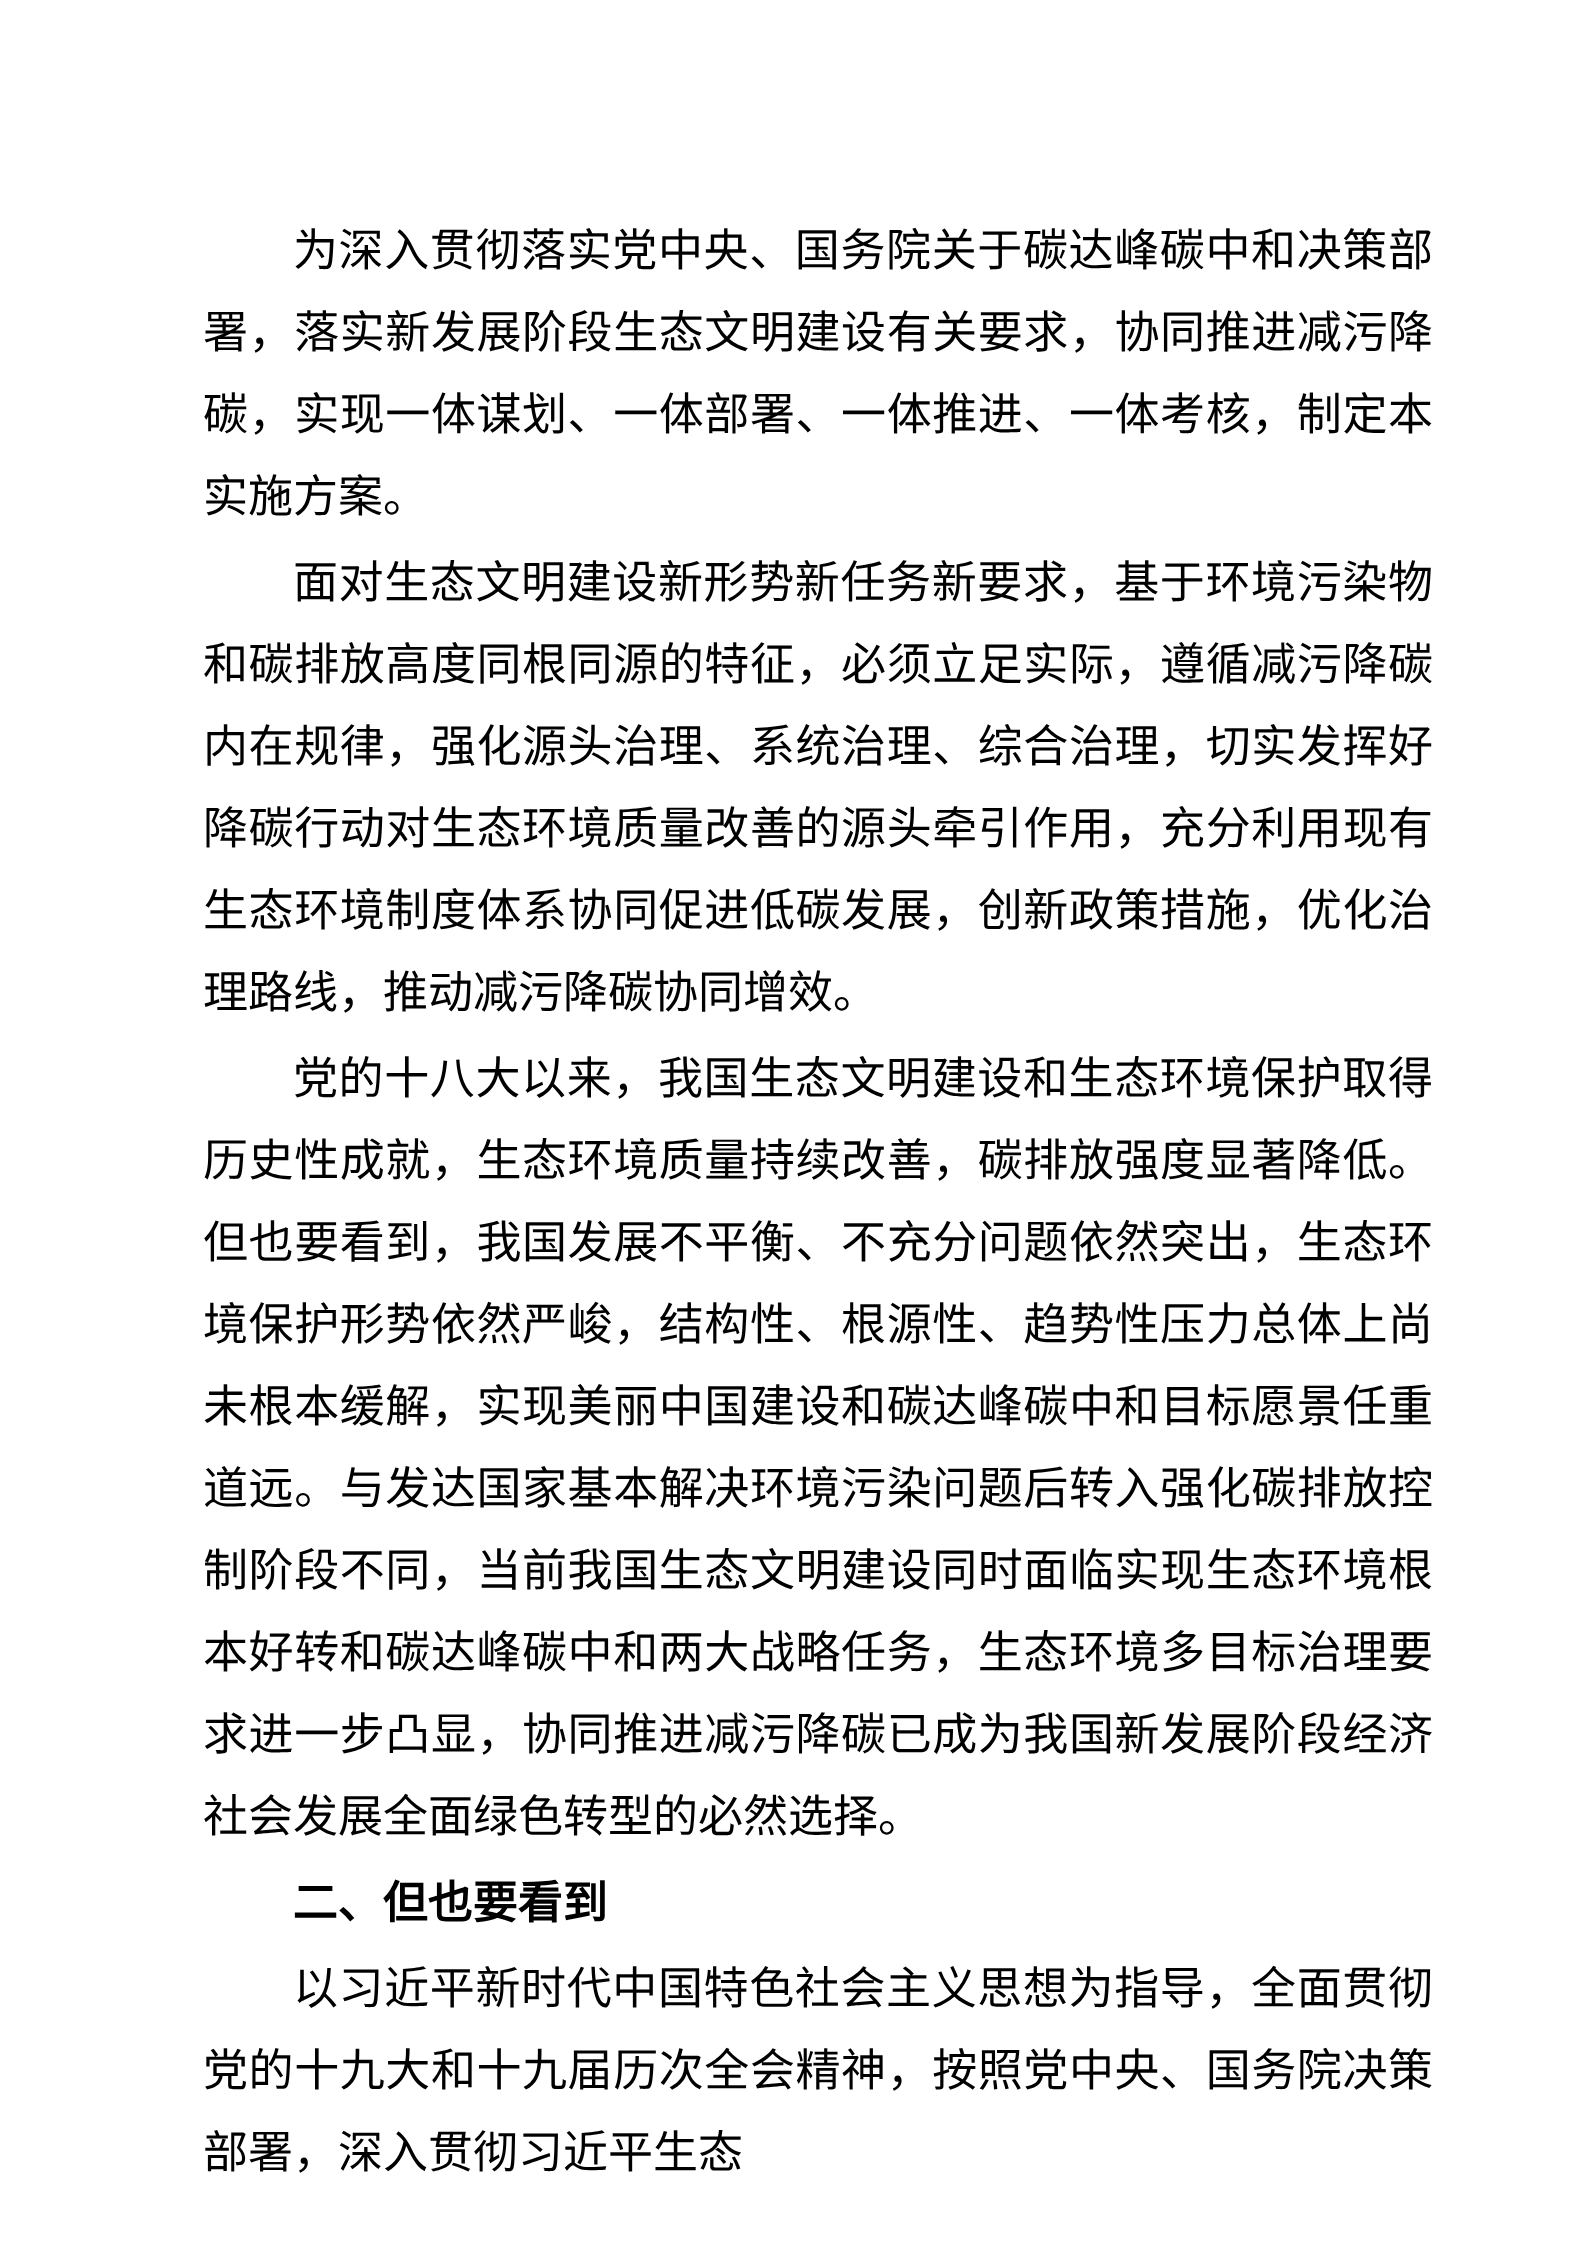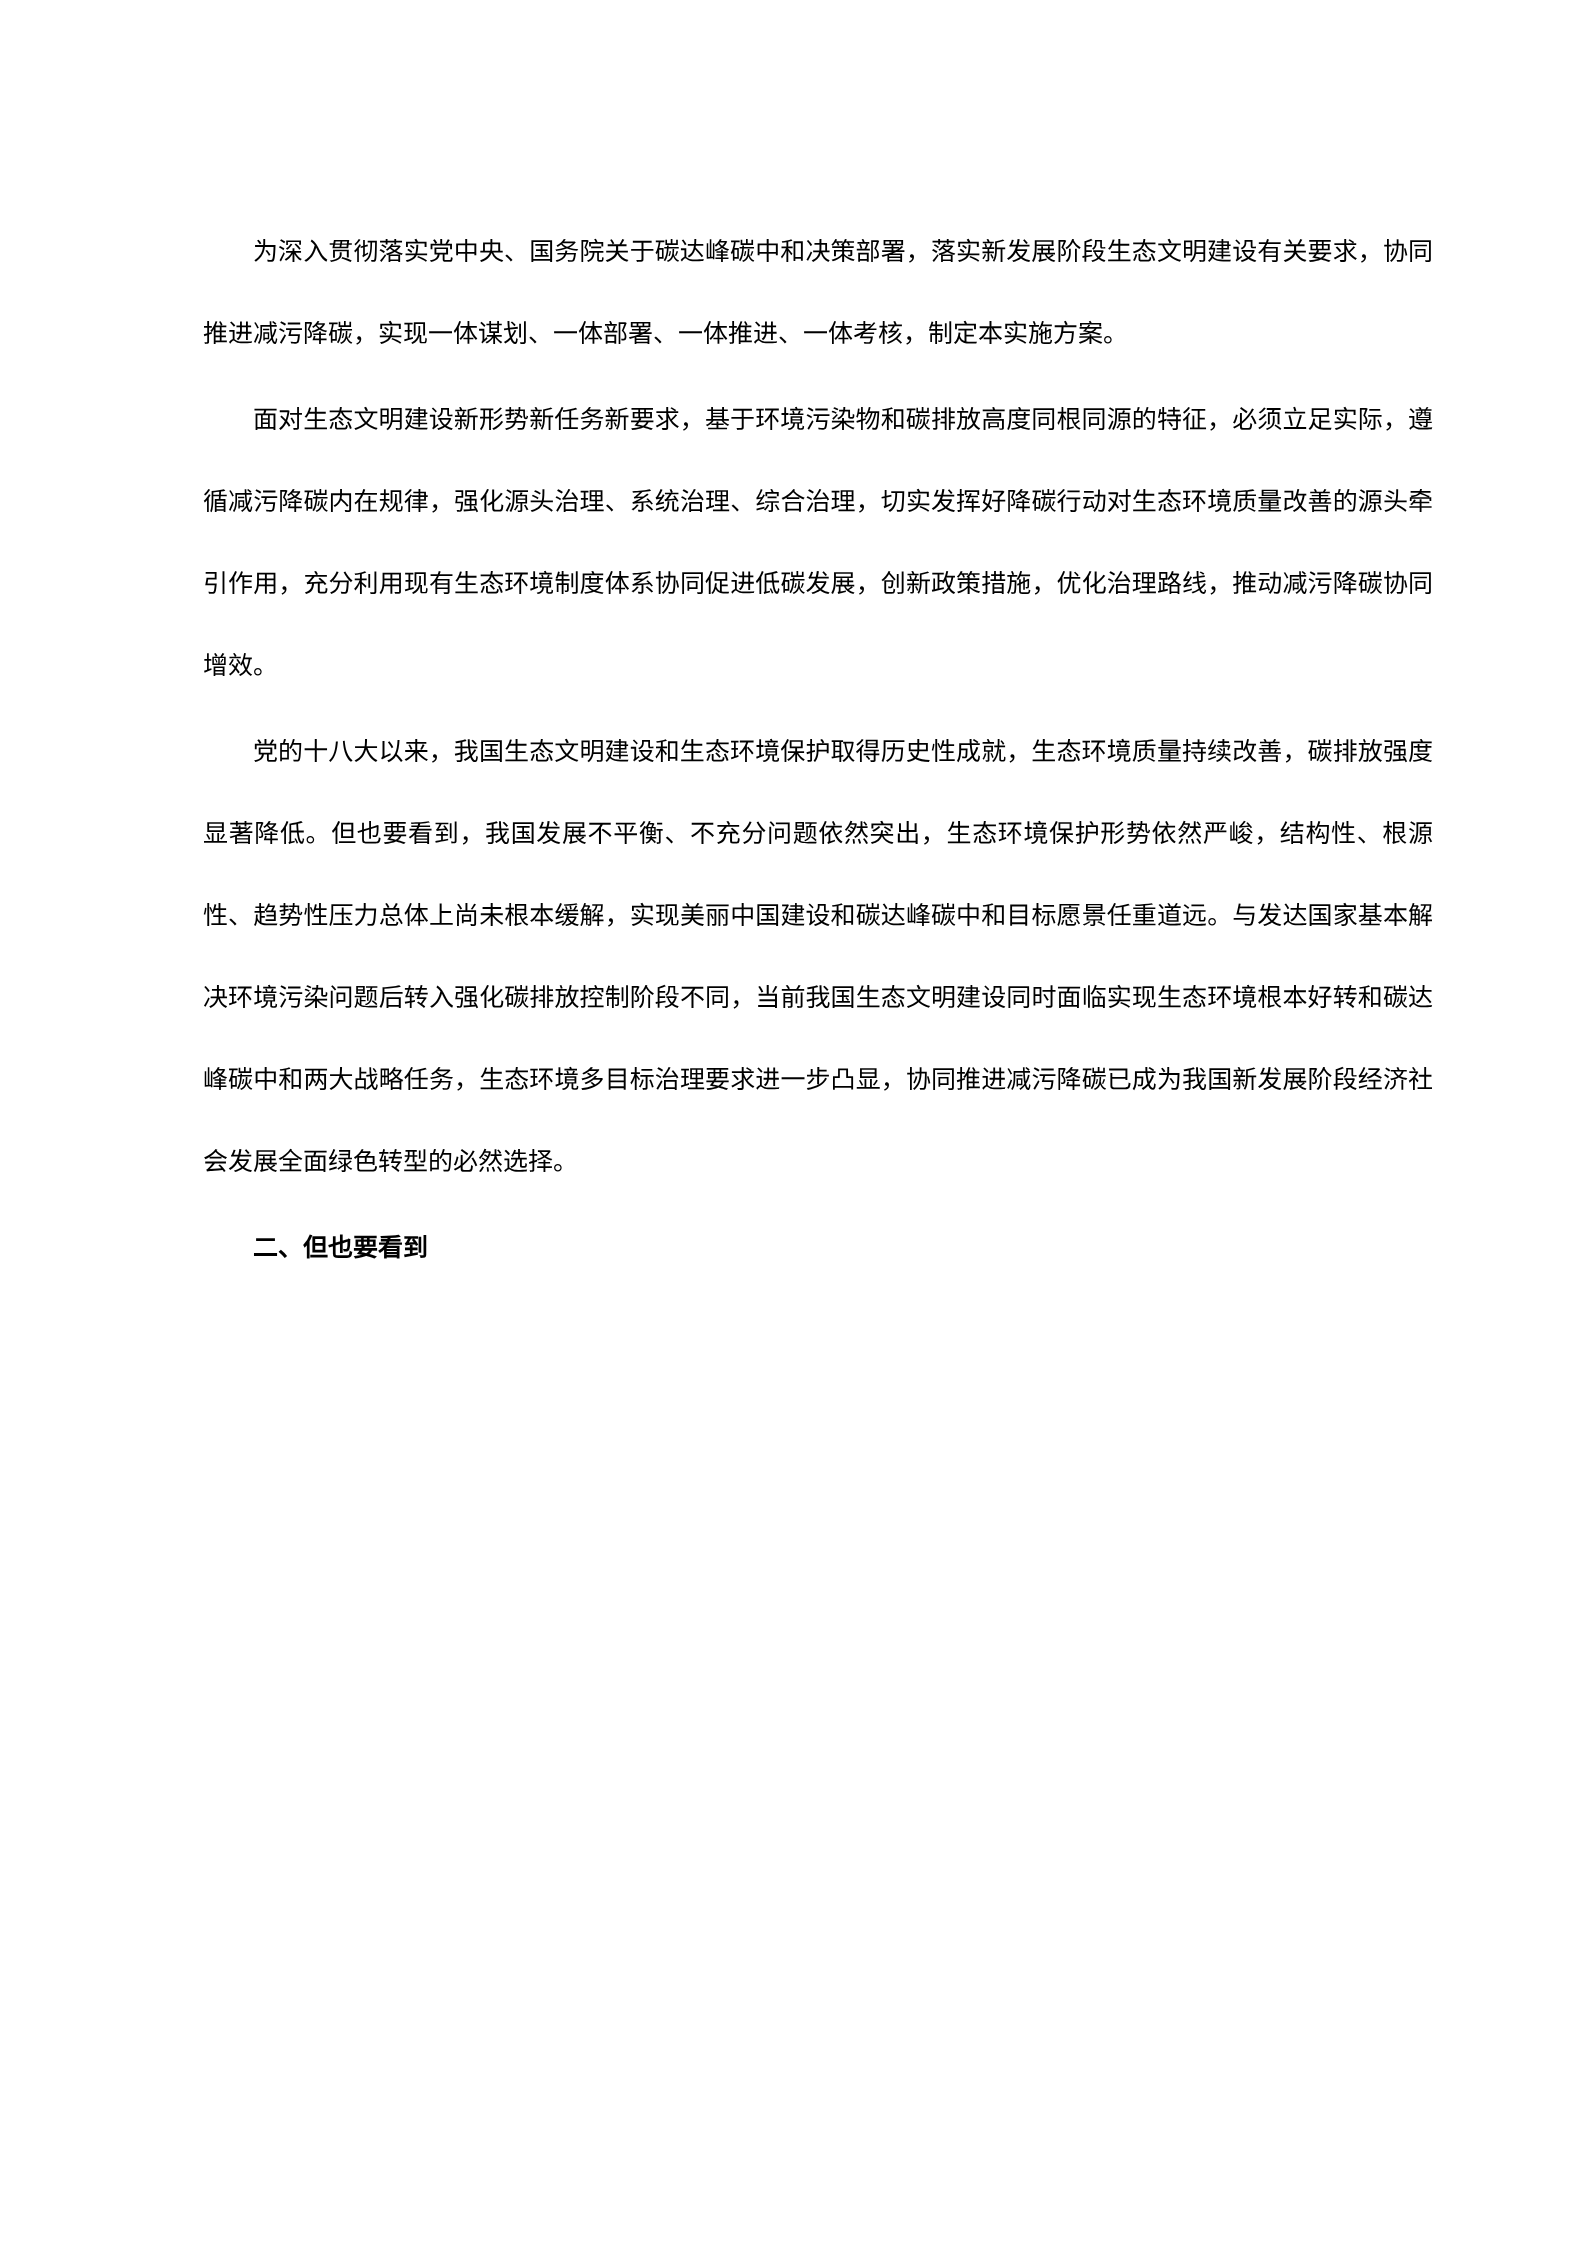--- a/index.html
+++ b/index.html
@@ -13,21 +13,21 @@
     height: 2245px;
     background: #ffffff;
     box-sizing: border-box;
     padding: 210px 154px 0 203px;
     overflow: hidden;
     font-family: "Liberation Sans", "DejaVu Sans", sans-serif;
     color: #000000;
   }
   .doc p {
     margin: 0 0 4px 0;
-    font-size: 25px;
+    font-size: 45px;
     line-height: 82px;
     text-indent: 2em;
     text-align: justify;
     text-justify: inter-ideograph;
     word-break: break-all;
     color: #000000;
   }
   .doc p.heading-1,
   .doc p.heading-2 {
     font-weight: 700;
@@ -36,14 +36,15 @@
 </style>
 </head>
 <body>
 
 <div class="page">
   <div class="doc">
     <p class="body-para">为深入贯彻落实党中央、国务院关于碳达峰碳中和决策部署，落实新发展阶段生态文明建设有关要求，协同推进减污降碳，实现一体谋划、一体部署、一体推进、一体考核，制定本实施方案。</p>
     <p class="body-para">面对生态文明建设新形势新任务新要求，基于环境污染物和碳排放高度同根同源的特征，必须立足实际，遵循减污降碳内在规律，强化源头治理、系统治理、综合治理，切实发挥好降碳行动对生态环境质量改善的源头牵引作用，充分利用现有生态环境制度体系协同促进低碳发展，创新政策措施，优化治理路线，推动减污降碳协同增效。</p>
     <p class="body-para">党的十八大以来，我国生态文明建设和生态环境保护取得历史性成就，生态环境质量持续改善，碳排放强度显著降低。但也要看到，我国发展不平衡、不充分问题依然突出，生态环境保护形势依然严峻，结构性、根源性、趋势性压力总体上尚未根本缓解，实现美丽中国建设和碳达峰碳中和目标愿景任重道远。与发达国家基本解决环境污染问题后转入强化碳排放控制阶段不同，当前我国生态文明建设同时面临实现生态环境根本好转和碳达峰碳中和两大战略任务，生态环境多目标治理要求进一步凸显，协同推进减污降碳已成为我国新发展阶段经济社会发展全面绿色转型的必然选择。</p>
     <p class="heading-1">二、但也要看到</p>
+    <p class="body-para">以习近平新时代中国特色社会主义思想为指导，全面贯彻党的十九大和十九届历次全会精神，按照党中央、国务院决策部署，深入贯彻习近平生态</p>
   </div>
 </div>
 
 </body></html>

